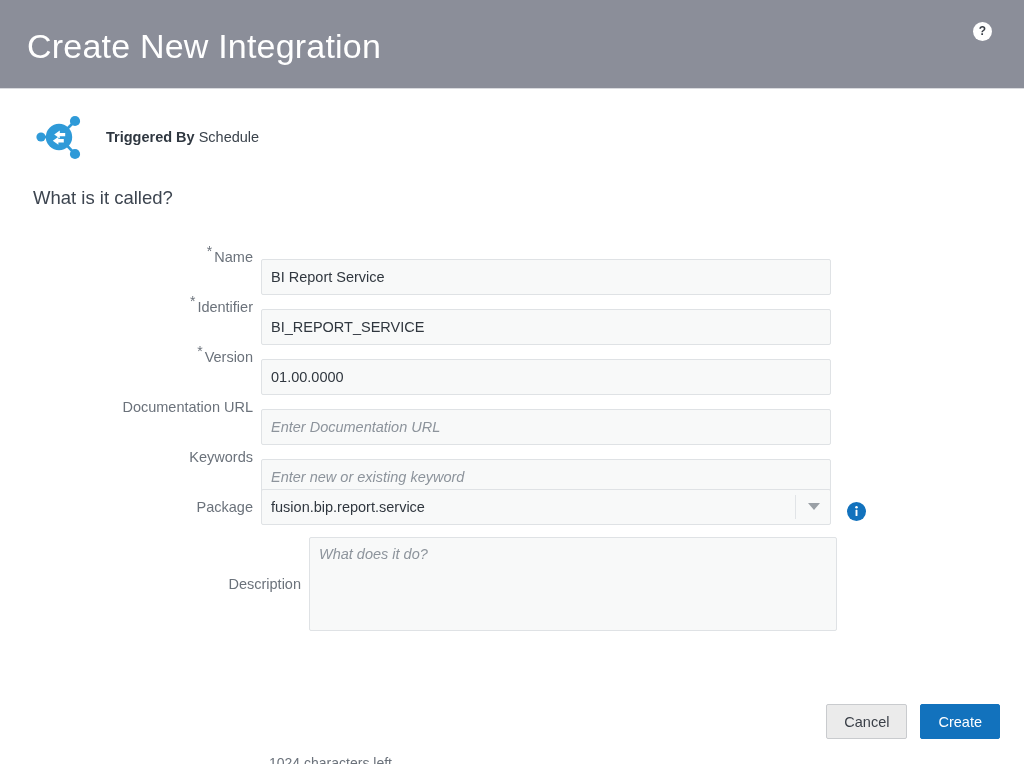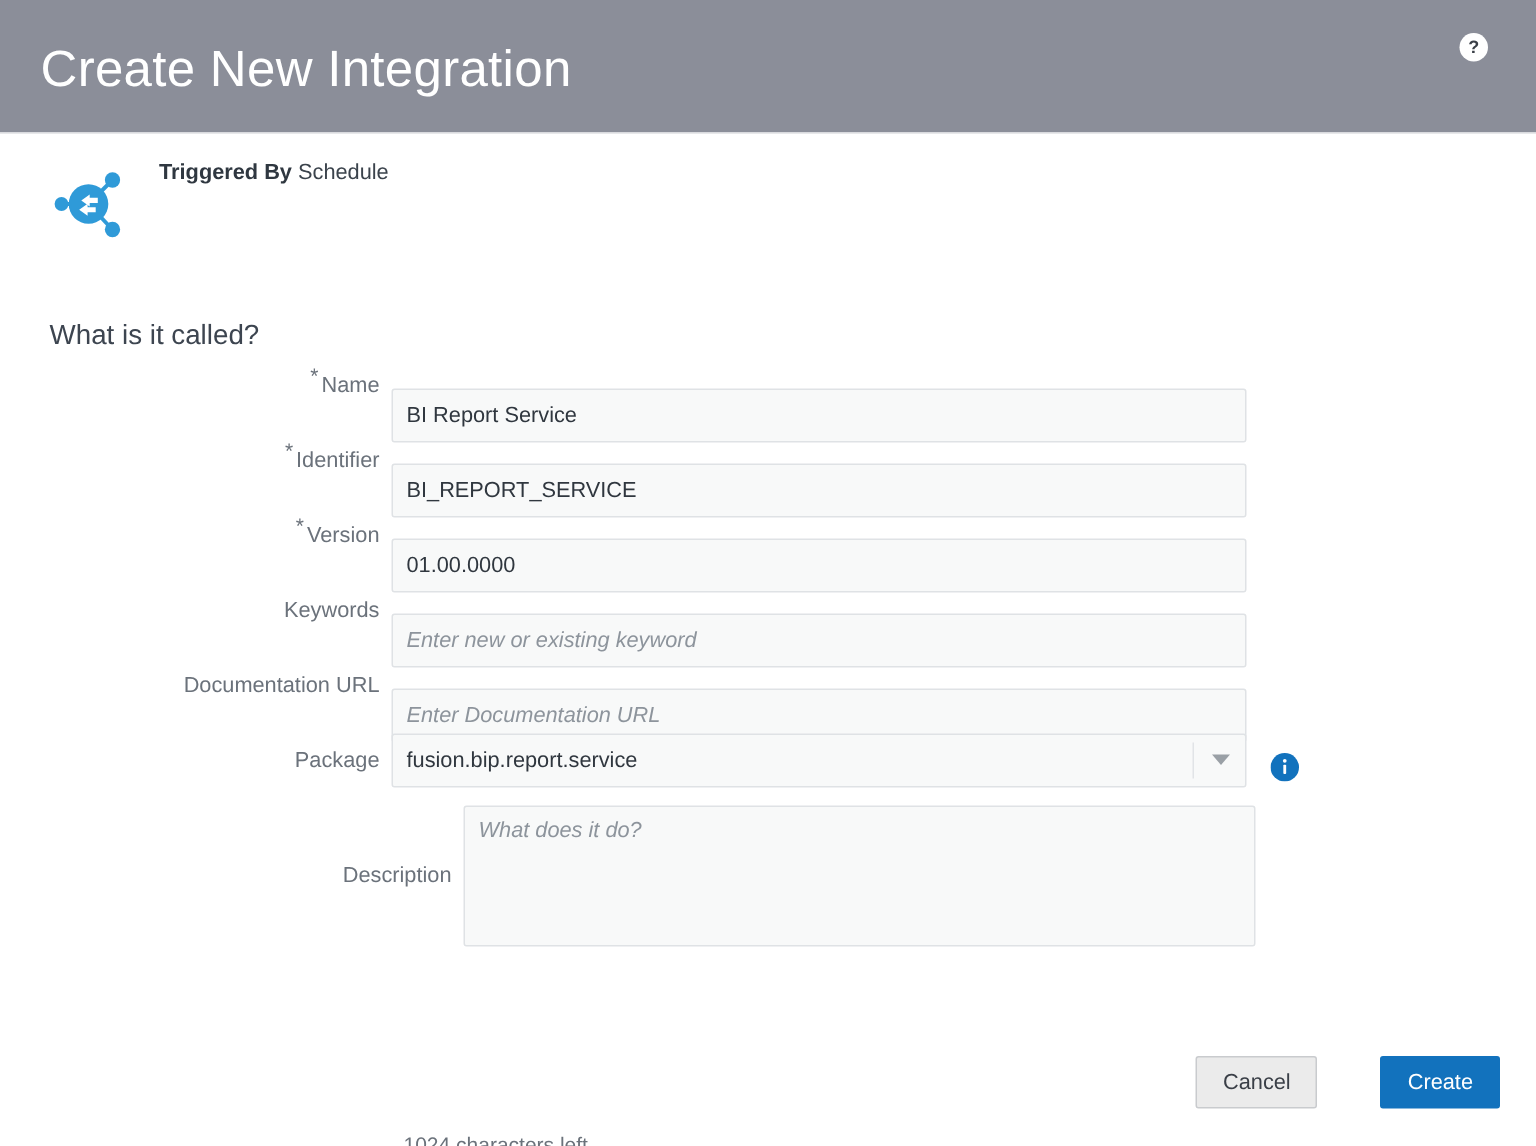--- a/index.html
+++ b/index.html
@@ -64,21 +64,21 @@
     height: 675px;
     background: #ffffff;
   }
 
   .trigger-row {
     position: absolute;
     left: 30px;
     top: 18px;
     height: 60px;
     display: flex;
-    align-items: flex-start;
+    align-items: center;
   }
   .trigger-icon {
     width: 58px;
     height: 58px;
     flex: 0 0 58px;
   }
   .trigger-text {
     margin-left: 18px;
     font-size: 14.5px;
     color: #2f3740;
@@ -88,21 +88,21 @@
     font-weight: 700;
   }
   .trigger-text span.light {
     font-weight: 400;
     color: #3b434c;
   }
 
   .section-heading {
     position: absolute;
     left: 33px;
-    top: 123px;
+    top: 98px;
     font-size: 18.5px;
     font-weight: 400;
     color: #3d4550;
     white-space: nowrap;
   }
 
   
   .form {
     position: absolute;
     left: 0;
@@ -243,21 +243,20 @@
   }
   .btn {
     height: 35px;
     min-width: 76px;
     padding: 0 17px;
     font-family: "Liberation Sans", sans-serif;
     font-size: 14.5px;
     border-radius: 2px;
     cursor: pointer;
     outline: none;
-    margin-left: 29px;
   }
   .btn-secondary {
     background: #ebebeb;
     border: 1px solid #c9cbce;
     color: #3a3f47;
   }
   .btn-primary {
     background: #1272bd;
     border: 1px solid #1272bd;
     color: #ffffff;
@@ -316,27 +315,27 @@
     </div>
 
     <div class="frow">
       <div class="flabel">
         <span class="req-star">*</span><span>Version</span>
       </div>
       <input class="finput" type="text" value="01.00.0000" style="">
     </div>
 
     <div class="frow">
+      <div class="flabel">Documentation URL</div>
+      <input class="finput" type="text" placeholder="Enter Documentation URL" style="">
+    </div>
+
+    <div class="frow">
       <div class="flabel">Keywords</div>
       <input class="finput" type="text" placeholder="Enter new or existing keyword" style="">
-    </div>
-
-    <div class="frow">
-      <div class="flabel">Documentation URL</div>
-      <input class="finput" type="text" placeholder="Enter Documentation URL" style="">
     </div>
 
     <div class="frow">
       <div class="flabel">Package</div>
       <div class="fselect-wrap">
         <input class="fselect" type="text" value="fusion.bip.report.service" style="">
         <span class="fselect-divider"></span>
         <span class="fselect-arrow"></span>
       </div>
       <span class="info-icon">

